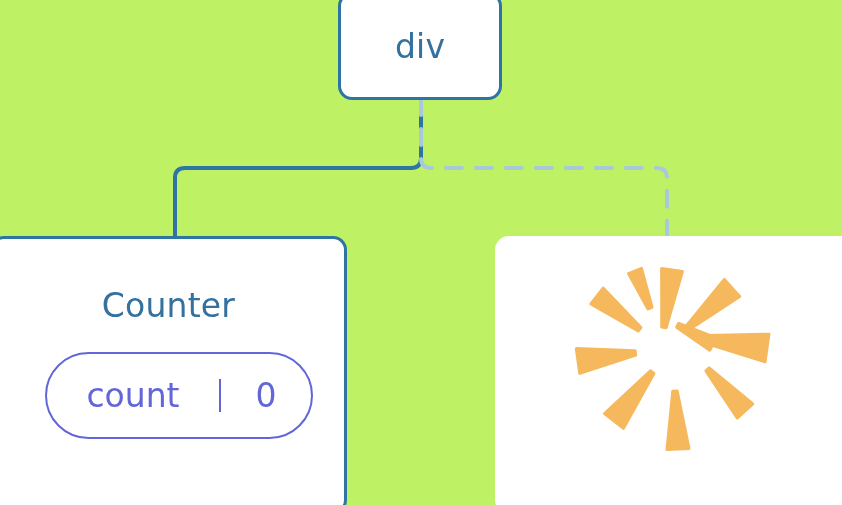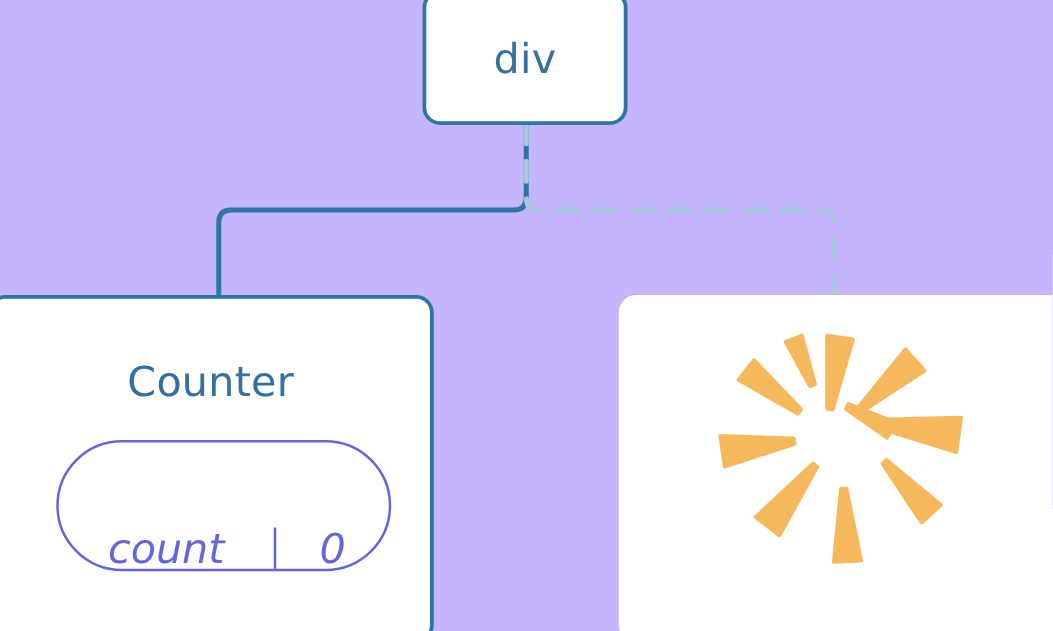--- a/index.html
+++ b/index.html
@@ -9,21 +9,21 @@
   body {
     width: 842px;
     height: 505px;
     overflow: hidden;
     font-family: "DejaVu Sans", sans-serif;
   }
   #stage {
     position: relative;
     width: 842px;
     height: 505px;
-    background: #c4b5fd;
+    background: #bef264;
     overflow: hidden;
   }
   #connectors {
     position: absolute;
     left: 0;
     top: 0;
     width: 842px;
     height: 505px;
     pointer-events: none;
   }
@@ -76,27 +76,26 @@
     top: 50px;
     text-align: center;
   }
 
   
   .pill {
     position: absolute;
     left: 52px;
     top: 113px;
     width: 268px;
-    height: 105px;
+    height: 87px;
     border: 2.5px solid #6366d8;
     border-radius: 54px;
     box-sizing: border-box;
     display: flex;
-    align-items: flex-end;
-    font-style: italic;
+    align-items: center;
   }
   .pill-key {
     flex: 0 0 174px;
     display: flex;
     align-items: center;
     justify-content: center;
     border-right: 2.5px solid #6366d8;
     box-sizing: border-box;
   }
   .pill-val {

